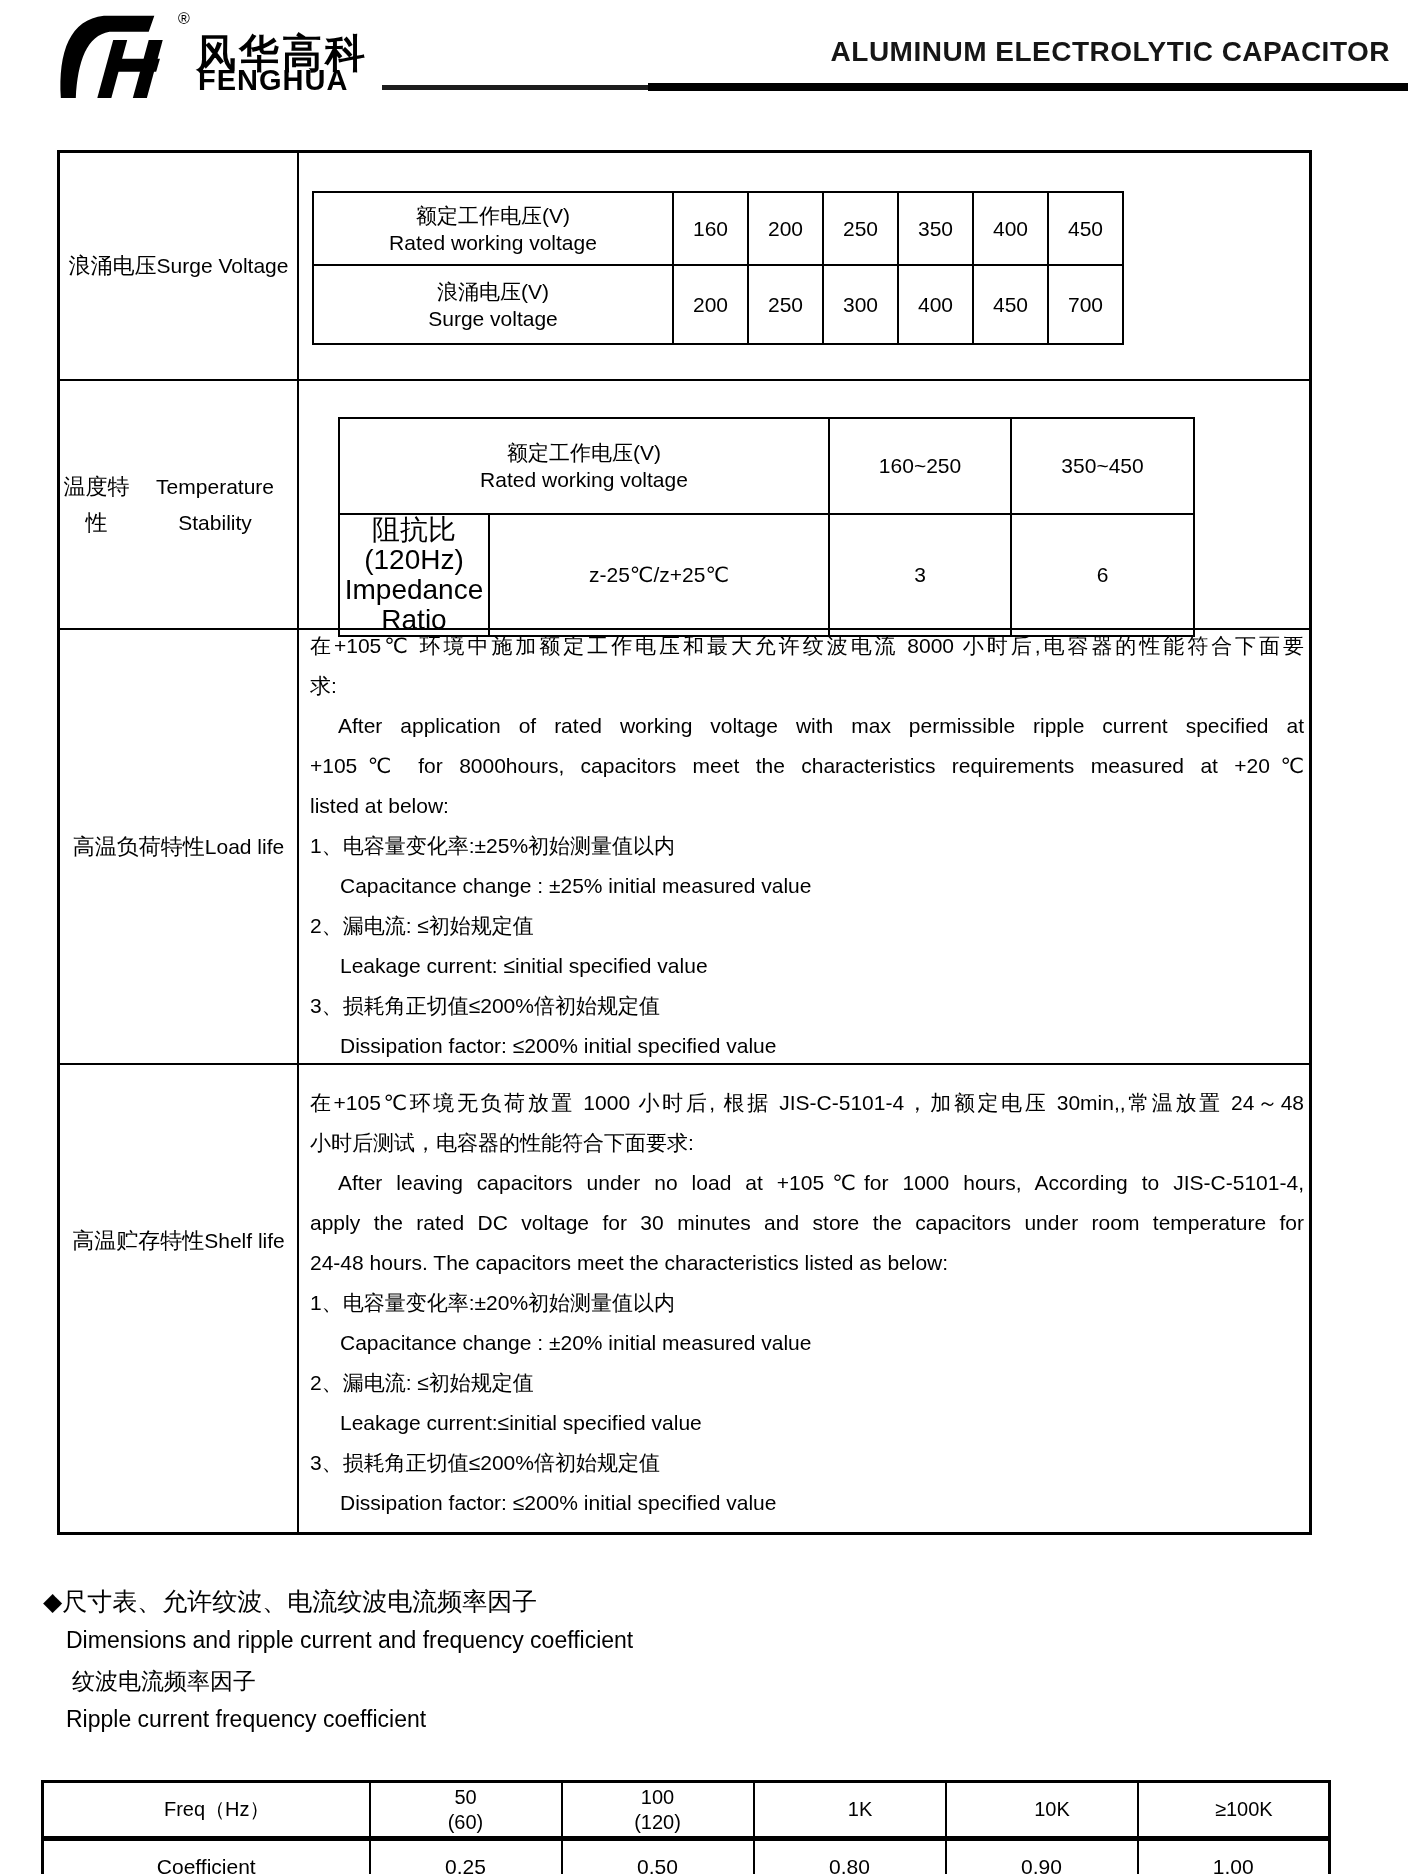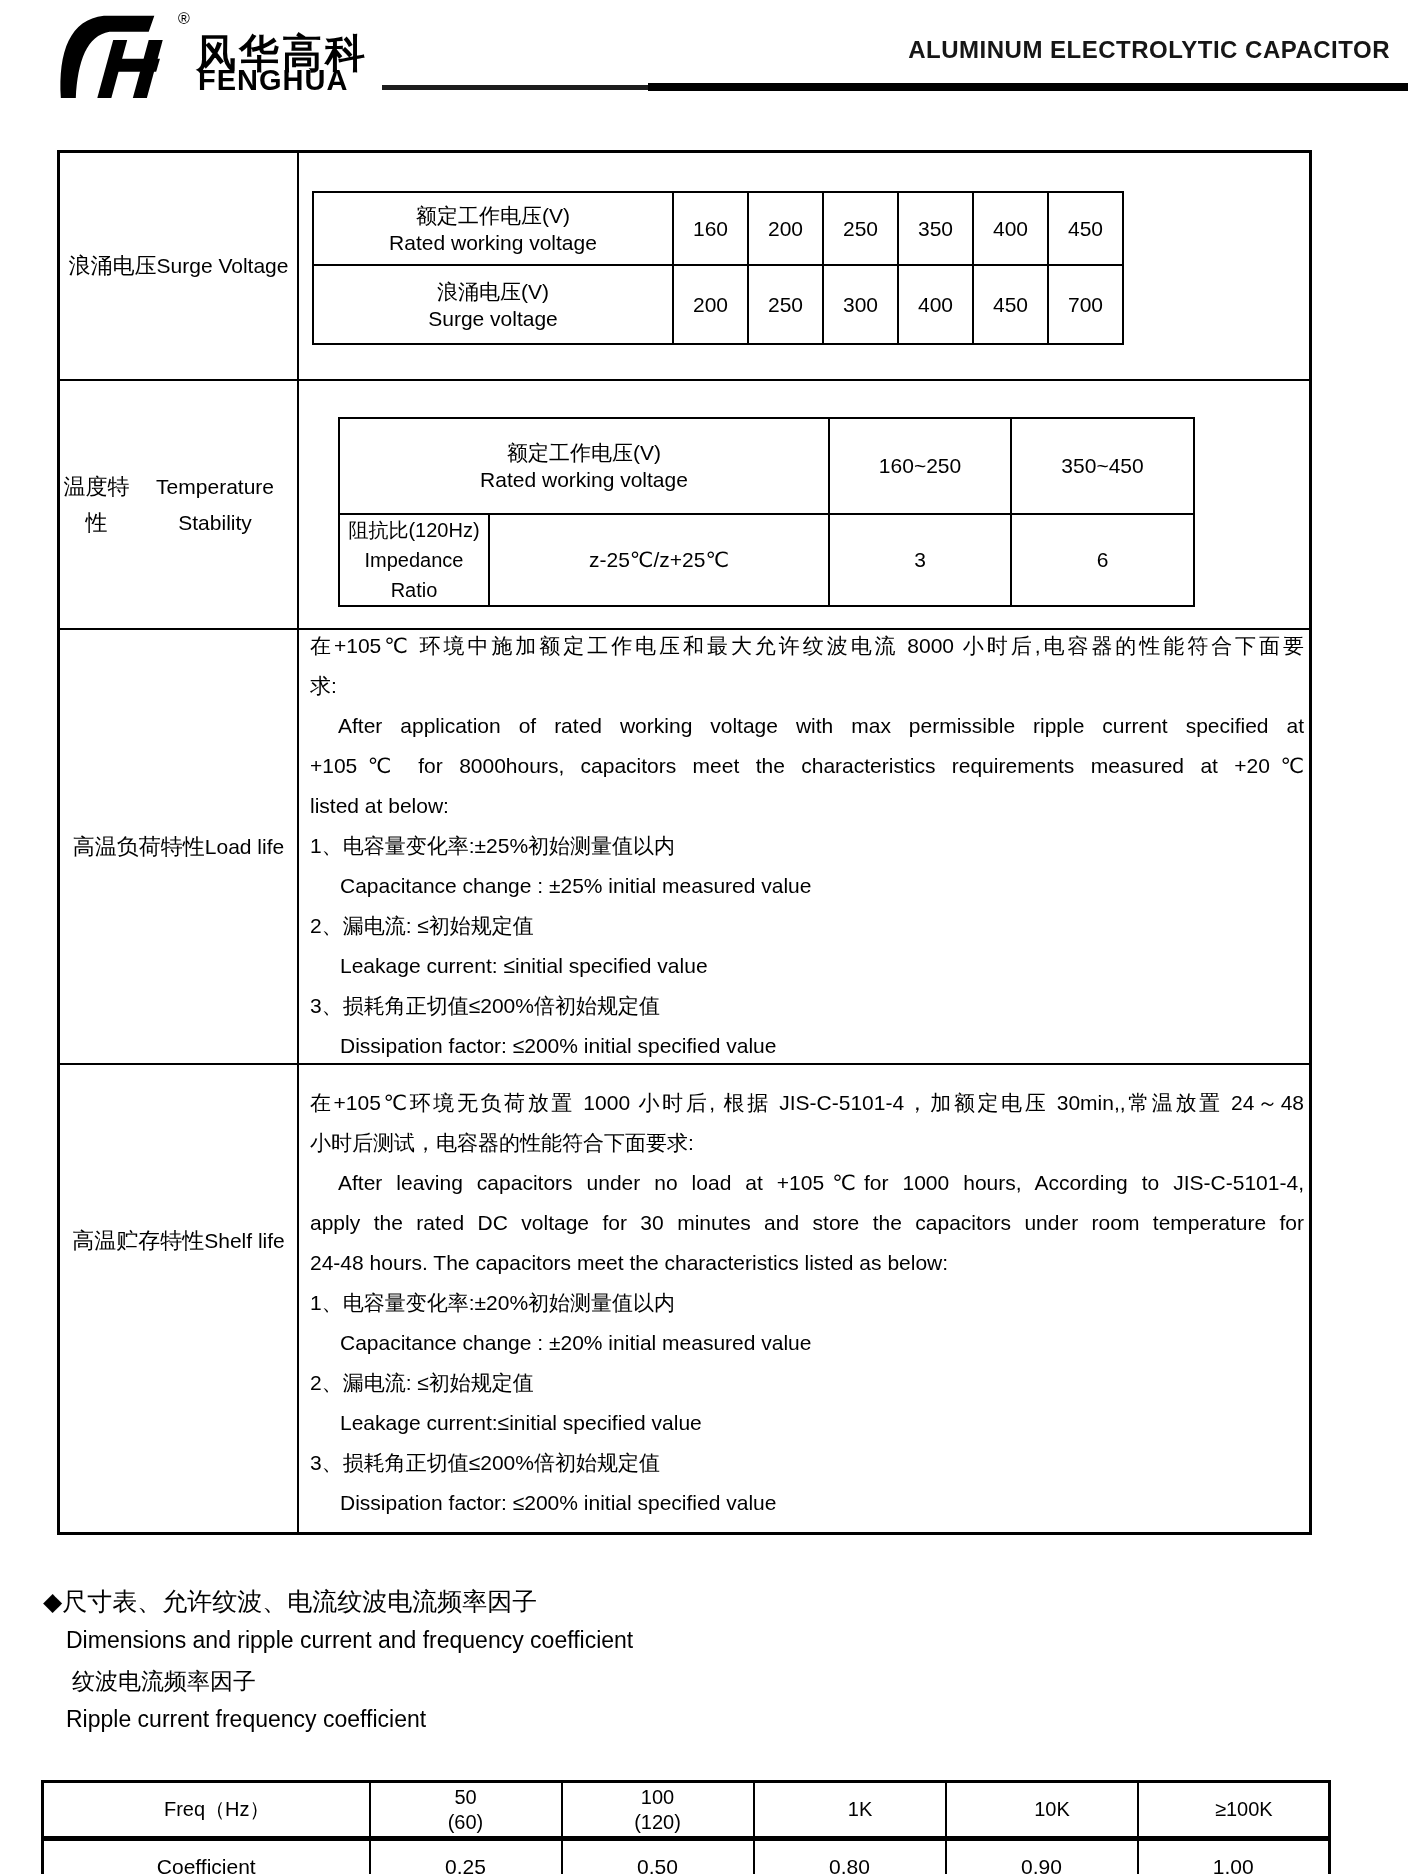--- a/index.html
+++ b/index.html
@@ -8,21 +8,21 @@
     position:relative; width:1417px; height:1874px; overflow:hidden;
     background:#ffffff; color:#000;
     font-family:"Liberation Sans","DejaVu Sans",sans-serif;
   }
   
   .logo-svg { position:absolute; left:52px; top:12px; width:128px; height:86px; }
   .reg-mark { position:absolute; left:178px; top:10px; font-size:16px; }
   .brand-cn { position:absolute; left:196px; top:26px; font-size:40px; font-weight:bold; letter-spacing:3px; }
   .brand-en { position:absolute; left:198px; top:64px; font-size:29px; font-weight:bold; letter-spacing:1px; }
   .page-title { position:absolute; left:690px; top:36px; width:700px; text-align:right;
-    font-size:24px; font-weight:bold; letter-spacing:0.5px; color:#161616; }
+    font-size:28px; font-weight:bold; letter-spacing:0.5px; color:#161616; }
   .rule-a { position:absolute; left:382px; top:85px; width:272px; height:5px; background:#1d1d1d; }
   .rule-b { position:absolute; left:648px; top:83px; width:760px; height:8px; background:#000; }
   
   .spec-outer { position:absolute; left:57px; top:150px; width:1255px; height:1385px; border:3px solid #000; }
   .v-div { position:absolute; left:237px; top:0; width:2px; height:100%; background:#000; }
   .h-div { position:absolute; left:0; width:100%; height:2px; background:#000; }
   .row-label { position:absolute; left:0; width:237px; display:flex; flex-direction:row;
     justify-content:center; align-items:center; text-align:center; }
   .row-label .cn { font-size:22px; line-height:36px; }
   .row-label .en { font-size:21px; line-height:36px; }
@@ -30,21 +30,21 @@
   
   table.itab { position:absolute; border-collapse:collapse; table-layout:fixed;padding-left:20px; }
   table.itab td { border:2px solid #000; text-align:center; vertical-align:middle; font-size:21px; padding:0; }
   .cell2 div { line-height:27px; font-size:21px; }
   .surge-tab { left:252px; top:38px; width:810px; }
   .surge-tab tr.r1 td { height:73px; }
   .surge-tab tr.r2 td { height:79px; }
   .temp-tab { left:278px; top:264px; width:855px; }
   .temp-tab tr.r1 td { height:96px; }
   .temp-tab tr.r2 td { height:80px; }
-  .imp-cell div { line-height:30px; font-size:20px; }
+  .imp-cell div { line-height:30px; font-size:28px; }
   
   .txt { position:absolute; left:250px; width:994px; }
   .txt .ln { height:40px; line-height:40px; font-size:21px; white-space:nowrap; }
   .txt .ln.j { white-space:normal; text-align:justify; text-align-last:justify; }
   .txt .ln.i1 { text-indent:28px; }
   .txt .ln.i2 { padding-left:30px; }
   .load-txt { top:473px; }
   .shelf-txt { top:930px; }
   
   .sec1 { position:absolute; left:43px; top:1585px; font-size:25px; }

